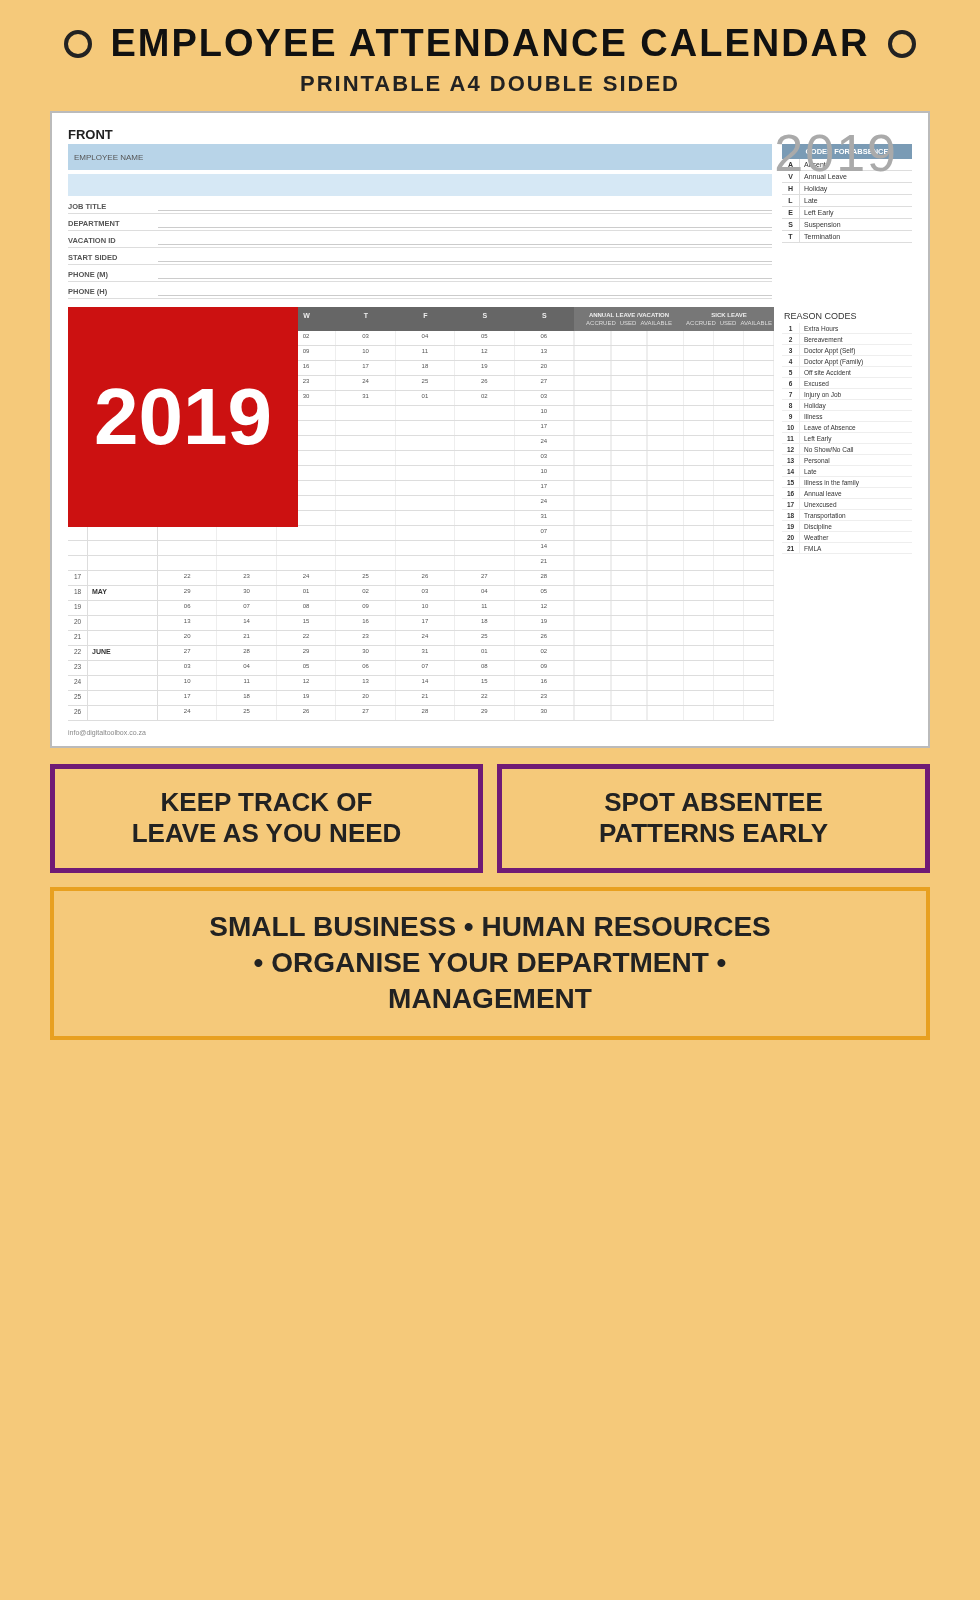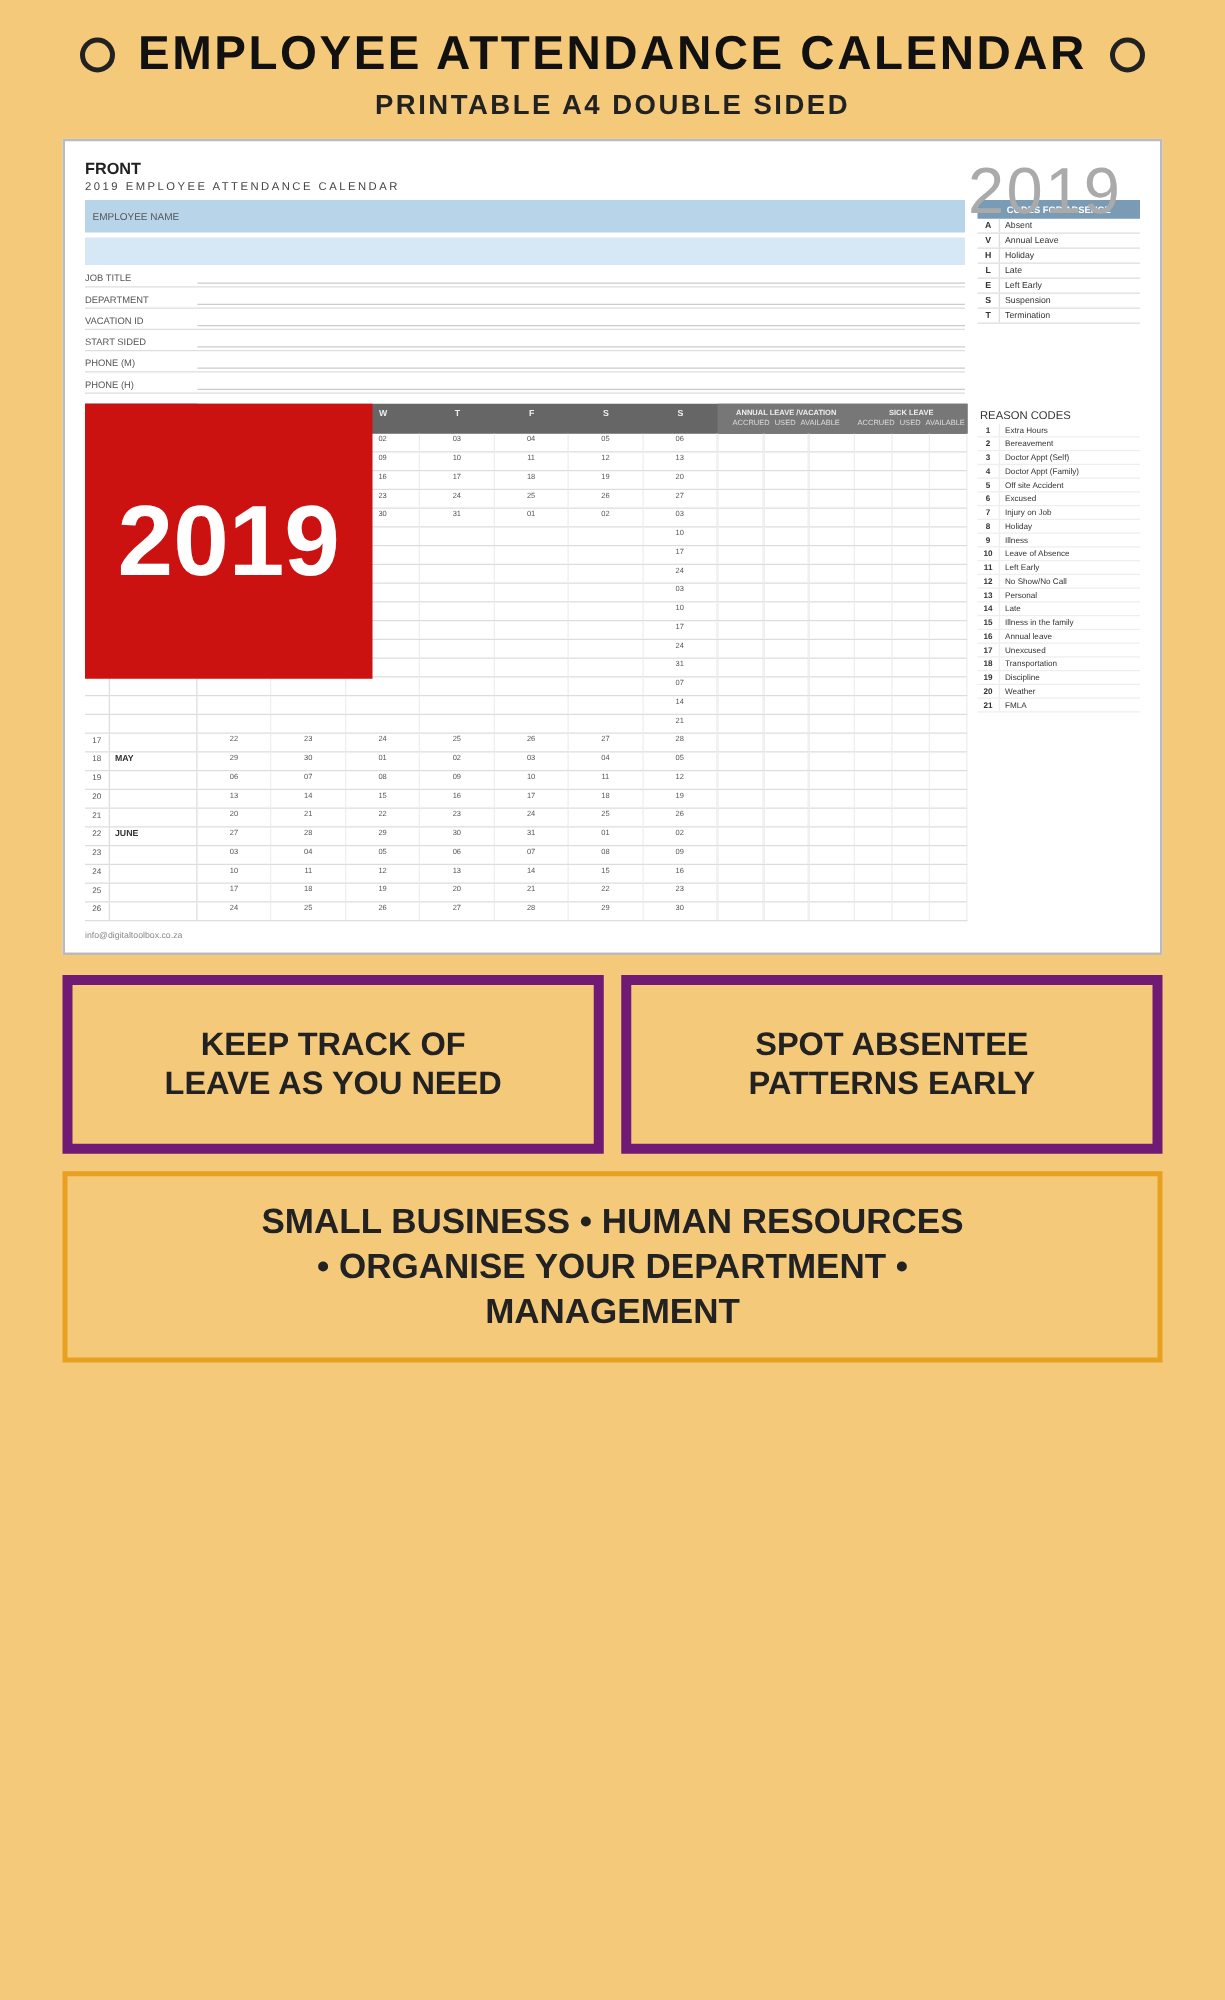--- a/index.html
+++ b/index.html
@@ -112,21 +112,21 @@
     .emp-field-row {
       display: flex;
       align-items: center;
       border-bottom: 1px solid #ddd;
       padding: 2px 0;
     }
     .emp-field-label {
       font-size: 7.5px;
       color: #555;
       width: 90px;
-      font-weight: 400;
+      font-weight: 700;
     }
     .emp-field-value {
       flex: 1;
       height: 10px;
       border-bottom: 1px solid #ccc;
     }
 
     
     .codes-section {
       width: 130px;
@@ -349,23 +349,23 @@
 
     
     .bottom-banners {
       width: 880px;
       display: flex;
       gap: 14px;
       margin-top: 16px;
     }
     .banner-box {
       flex: 1;
-      border: 8px solid #701a75;
+      border: 5px solid #701a75;
       background: #F5C97A;
-      padding: 32px 12px;
+      padding: 18px 12px;
       text-align: center;
     }
     .banner-text {
       font-size: 26px;
       font-weight: 900;
       color: #222;
       line-height: 1.2;
       text-transform: uppercase;
     }
 
@@ -391,21 +391,20 @@
 
 <div class="main-header">
   <div class="header-circle"></div>
   <span class="header-title">EMPLOYEE ATTENDANCE CALENDAR</span>
   <div class="header-circle"></div>
 </div>
 <div class="subtitle">PRINTABLE A4 DOUBLE SIDED</div>
 
 <div class="doc-card">
   <div class="doc-front-label">FRONT</div>
-  <div class="doc-subtitle">2019  EMPLOYEE  ATTENDANCE  CALENDAR</div>
   <div class="doc-year-big">2019</div>
 
   <div class="emp-info-section">
     <div class="emp-left">
       <div class="emp-name-bar">
         <span class="emp-name-label">EMPLOYEE NAME</span>
       </div>
       <div class="emp-name-value"></div>
       <div class="emp-fields">
 

